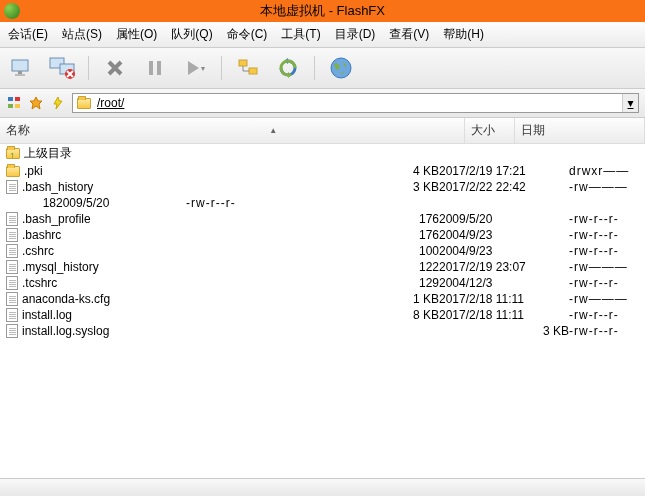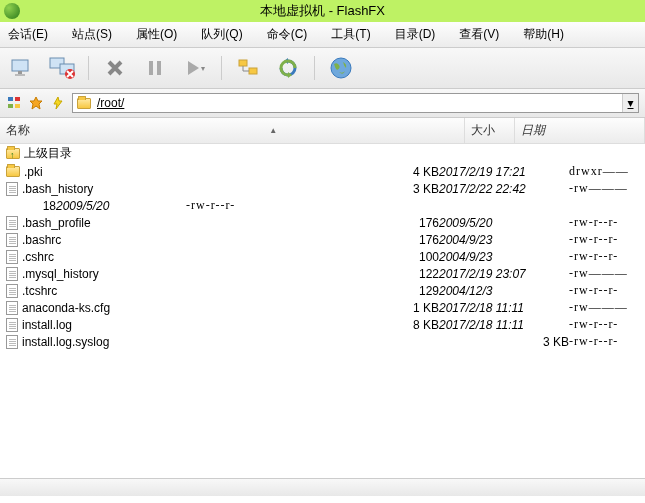--- a/index.html
+++ b/index.html
@@ -1,42 +1,42 @@
 <!DOCTYPE html>
 <html><head>
 <meta charset="utf-8">
 <style>
 * { box-sizing: border-box; margin: 0; padding: 0; }
 body { font-family: "Microsoft YaHei", SimSun, sans-serif; font-size: 12px; background: #fff; }
-.titlebar { background: #bef264; height: 22px; display: flex; align-items: center; position: relative; }
+.titlebar { background: #f97316; height: 22px; display: flex; align-items: center; position: relative; }
 .titlebar-icon { width: 16px; height: 16px; margin-left: 4px; background: radial-gradient(circle at 30% 30%, #8fd14f, #2a7a1a); border-radius: 50%; }
 .titlebar-text { color: #000; font-size: 13px; position: absolute; left: 50%; transform: translateX(-50%); }
-.menubar { background: linear-gradient(#fdfdfd, #ececec); border-bottom: 1px solid #ccc; padding: 4px 8px; display: flex; gap: 24px; }
+.menubar { background: linear-gradient(#fdfdfd, #ececec); border-bottom: 1px solid #ccc; padding: 4px 8px; display: flex; gap: 14px; }
 .menubar span { cursor: default; }
 .toolbar { background: linear-gradient(#f8f8f8, #e8e8e8); border-bottom: 1px solid #ccc; padding: 6px 8px; display: flex; align-items: center; gap: 12px; }
 .tb-btn { width: 28px; height: 28px; display: inline-flex; align-items: center; justify-content: center; }
 .tb-sep { width: 1px; height: 24px; background: #ccc; }
 .addrbar { background: linear-gradient(#f8f8f8, #e8e8e8); border-bottom: 1px solid #ccc; padding: 4px 6px; display: flex; align-items: center; gap: 6px; }
 .addr-icon { width: 16px; height: 16px; display: inline-flex; align-items: center; justify-content: center; }
 .addr-input { flex: 1; display: flex; align-items: center; background: #fff; border: 1px solid #999; height: 20px; text-decoration: underline; }
 .addr-input .folder-ic { margin: 0 4px; }
 .addr-input input { flex: 1; border: none; outline: none; font-size: 12px; padding: 2px; }
 .addr-input .dd { width: 16px; text-align: center; background: #eee; border-left: 1px solid #ccc; height: 100%; line-height: 18px; cursor: pointer; }
 .list { height: 360px; overflow: auto; }
 .list-header { display: flex; background: linear-gradient(#fdfdfd, #ececec); border-bottom: 1px solid #ddd; }
 .list-header > div { padding: 4px 6px; border-right: 1px solid #ddd; font-size: 12px; color: #333; display: flex; align-items: center; gap: 4px; }
 .col-name { flex: 1; }
 .col-size { width: 50px; text-align: right; }
-.col-date { width: 130px; font-style: italic; }
+.col-date { width: 130px; }
 .col-attr { width: 70px; }
 .row { display: flex; padding: 1px 6px; align-items: center; }
 .row .col-name { flex: 1; display: flex; align-items: center; gap: 4px; white-space: nowrap; }
 .row .col-size { width: 50px; text-align: right; }
 .row .col-date { width: 130px; }
-.row .col-attr { width: 70px; font-family: Liberation Serif, serif; letter-spacing: 1px; }
+.row .col-attr { width: 70px; font-family: Liberation Sans, sans-serif; letter-spacing: 1px; }
 .folder-ic { display: inline-block; width: 14px; height: 11px; background: linear-gradient(#ffe9a2, #f7c843); border: 1px solid #caa23a; border-radius: 1px; position: relative; }
 .folder-ic::before { content: ""; position: absolute; top: -3px; left: 0; width: 6px; height: 3px; background: #f7c843; border: 1px solid #caa23a; border-bottom: none; border-radius: 1px 1px 0 0; }
 .folder-up .arrow { position: absolute; top: 1px; left: 3px; font-size: 9px; color: #2a7a1a; font-weight: bold; }
 .file-ic { display: inline-block; width: 12px; height: 14px; background: #fff; border: 1px solid #999; position: relative; }
 .file-ic::before { content: ""; position: absolute; top: 3px; left: 2px; width: 7px; height: 1px; background: #bbb; box-shadow: 0 2px #bbb, 0 4px #bbb, 0 6px #bbb; }
 .statusbar { background: linear-gradient(#f8f8f8, #e8e8e8); border-top: 1px solid #ccc; height: 18px; text-align: center; font-size: 11px; color: #666; padding-top: 2px; }
 .sort-arrow { font-size: 8px; color: #666; }
 </style>
 </head>
 <body>

